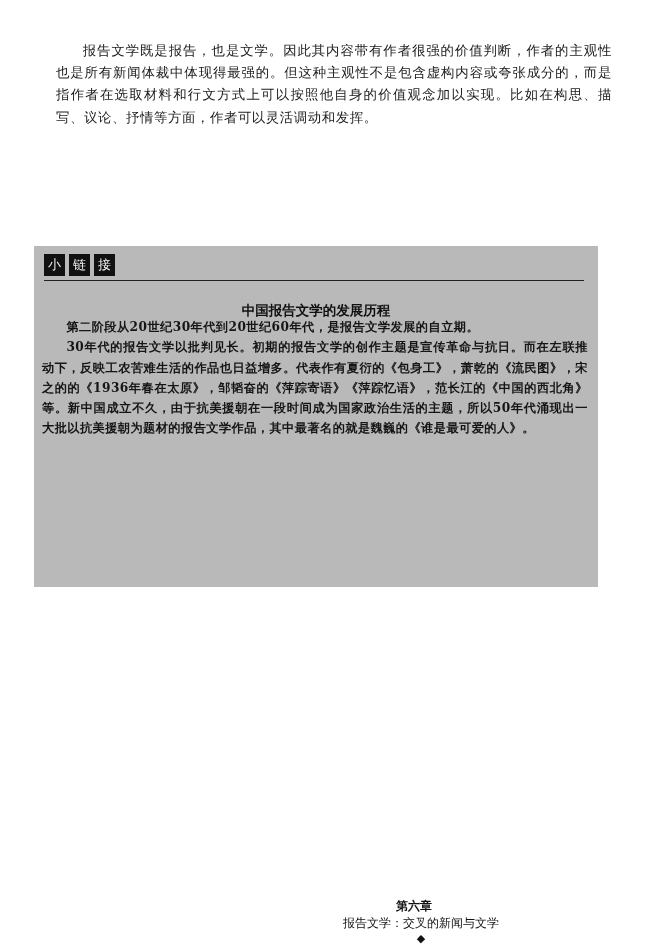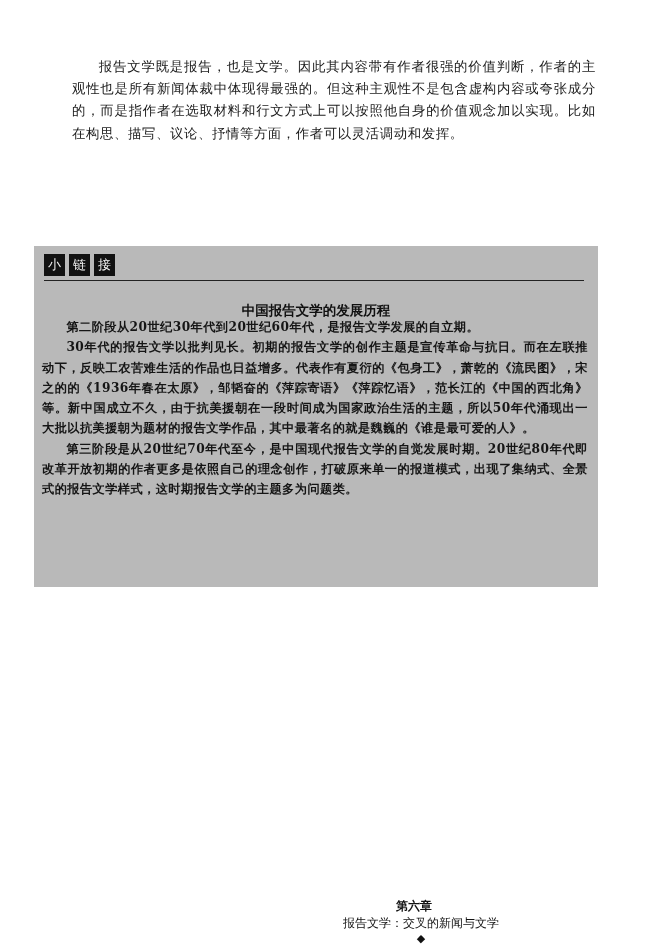--- a/index.html
+++ b/index.html
@@ -5,21 +5,21 @@
     html, body { margin: 0; padding: 0; }
     body {
       width: 650px; height: 946px; background: #ffffff; position: relative; overflow: hidden;
       font-family: "DejaVu Serif", "Liberation Serif", serif; color: #1a1a1a;
     }
     .main-text {
       position: absolute; left: 56px; top: 40px; width: 556px;
       font-size: 13.4px; line-height: 22.2px; letter-spacing: 0.6px;
       text-align: justify;
     }
-    .main-text p { margin: 16px; text-indent: 2em; }
+    .main-text p { margin: 0; text-indent: 2em; }
     .box {
       position: absolute; left: 34px; top: 246px; width: 564px; height: 341px;
       background: #b9b9b9;
     }
     .badges { position: absolute; left: 10px; top: 8px; display: flex; gap: 4px; }
     .badge {
       width: 21px; height: 22px; background: #111; color: #f2f2f2;
       font-family: "DejaVu Sans", sans-serif; font-size: 13px;
       display: flex; align-items: center; justify-content: center;
     }
@@ -52,21 +52,20 @@
   <div class="badges">
     <span class="badge">小</span>
     <span class="badge">链</span>
     <span class="badge">接</span>
   </div>
   <div class="rule"></div>
   <div class="box-title">中国报告文学的发展历程</div>
   <div class="box-body">
     <p>第二阶段从20世纪30年代到20世纪60年代，是报告文学发展的自立期。</p>
     <p>30年代的报告文学以批判见长。初期的报告文学的创作主题是宣传革命与抗日。而在左联推动下，反映工农苦难生活的作品也日益增多。代表作有夏衍的《包身工》，萧乾的《流民图》，宋之的的《1936年春在太原》，邹韬奋的《萍踪寄语》《萍踪忆语》，范长江的《中国的西北角》等。新中国成立不久，由于抗美援朝在一段时间成为国家政治生活的主题，所以50年代涌现出一大批以抗美援朝为题材的报告文学作品，其中最著名的就是魏巍的《谁是最可爱的人》。</p>
-    <p>第三阶段是从20世纪70年代至今，是中国现代报告文学的自觉发展时期。20世纪80年代即改革开放初期的作者更多是依照自己的理念创作，打破原来单一的报道模式，出现了集纳式、全景式的报告文学样式，这时期报告文学的主题多为问题类。</p>
   </div>
 </div>
 
 <div class="footer">
   <span class="chapter">第六章</span>
   <span>报告文学：交叉的新闻与文学</span>
   <span class="diamond">◆</span>
   <span>92</span>
 </div>
 

